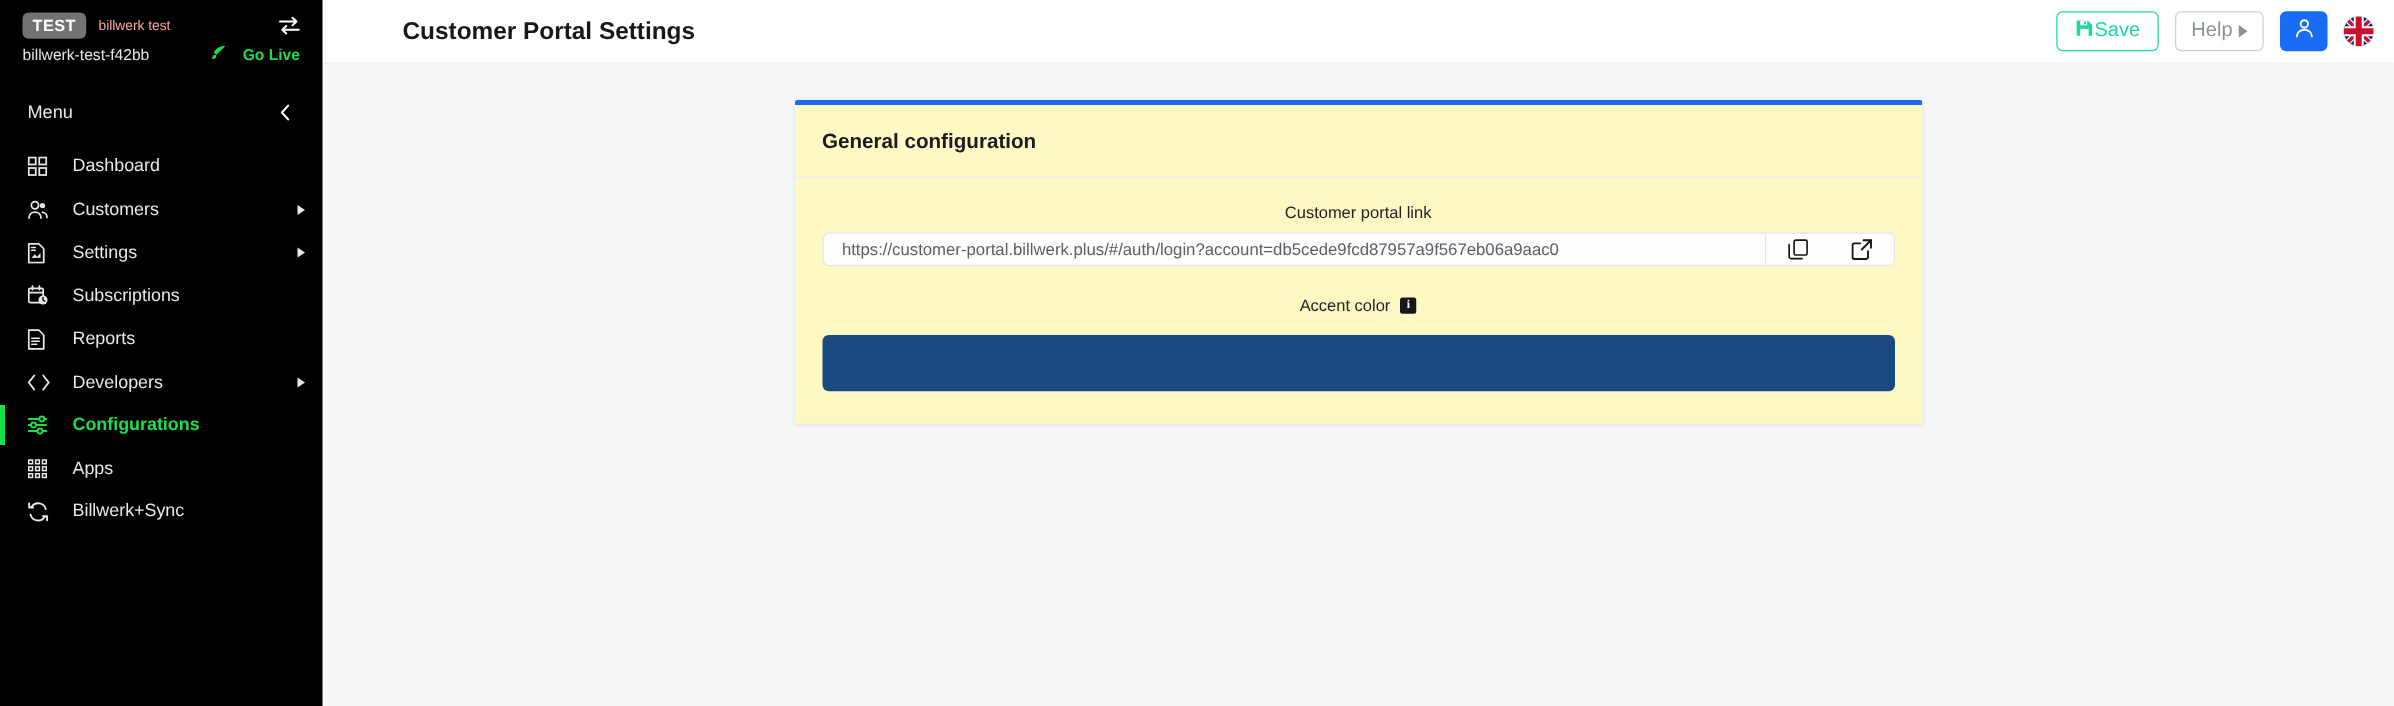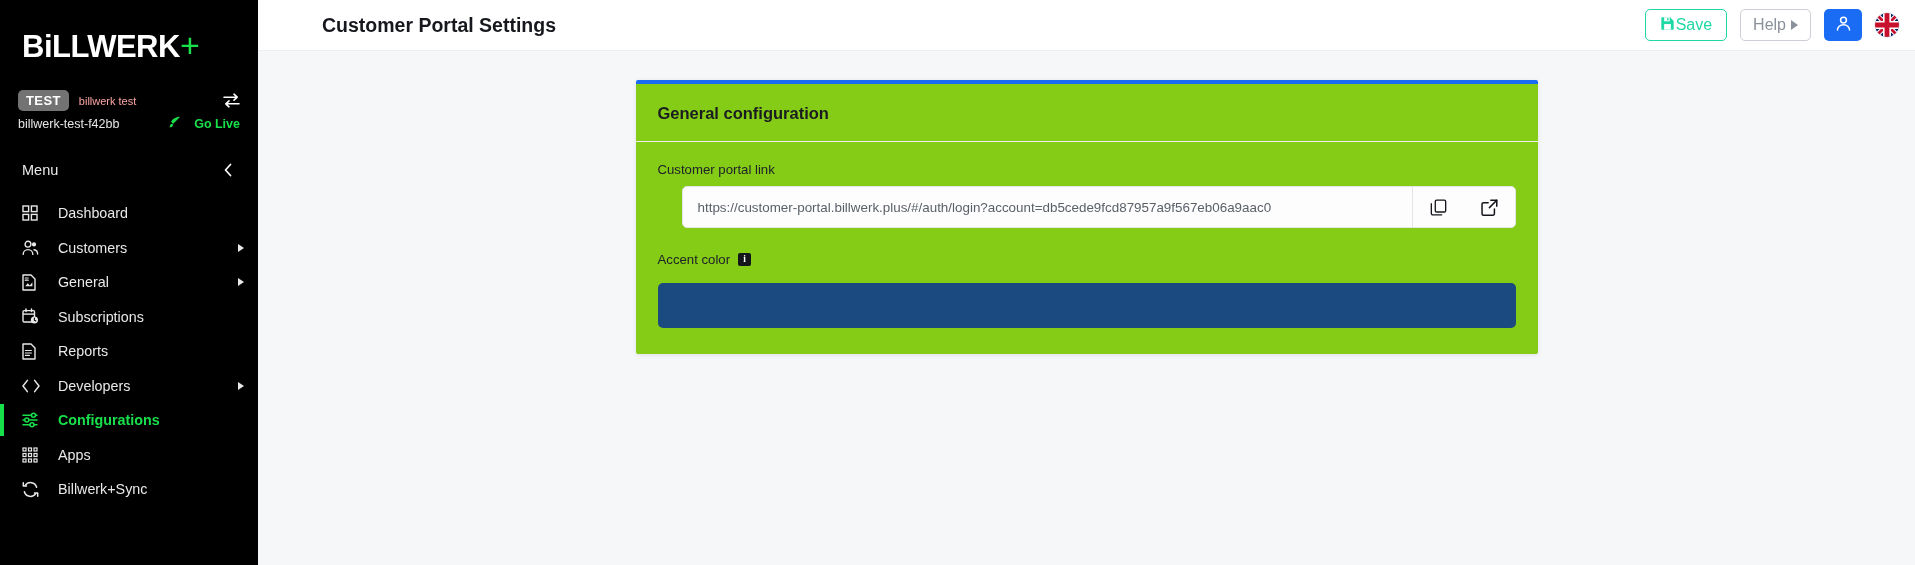--- a/index.html
+++ b/index.html
@@ -138,47 +138,47 @@
     width: 24px; height: 24px; border-radius: 50%; overflow: hidden;
     cursor: pointer; flex: 0 0 auto;
     box-shadow: 0 0 0 0.5px rgba(0,0,0,0.15);
   }
 
   .content { flex: 1; overflow: hidden; padding-top: 29px; }
 
   .card {
     width: 902px;
     margin: 0 auto;
-    background: #84cc16;
+    background: #fef9c3;
     border-top: 4px solid #1a6cf5;
     border-radius: 2px;
     box-shadow: 0 1px 4px rgba(20,30,50,0.10);
   }
   .card-head {
     padding: 20px 22px 18px 22px;
     border-bottom: 1px solid #ececef;
   }
   .card-title { font-size: 16.5px; font-weight: 700; color: #1a1c21; }
   .card-body { padding: 20px 22px 26px 22px; }
 
   .field-label {
     font-size: 13.2px; color: #20222a; margin-bottom: 9px;
-    display: flex; align-items: center; gap: 8px;
+    display: flex; align-items: center; gap: 8px; justify-content: center;
   }
   .info-ico {
     width: 13px; height: 13px; background: #14161b; border-radius: 2px;
     display: inline-flex; align-items: center; justify-content: center;
     color: #ffffff; font-size: 9.5px; font-weight: 700;
     font-family: "Liberation Serif", serif; line-height: 1;
   }
 
   .input-group {
     display: flex; align-items: stretch;
     border: 1px solid #e3e5e9; border-radius: 5px; background: #fdfdfe;
-    height: 42px; overflow: hidden; margin-left: 24px;
+    height: 27px; overflow: hidden;
   }
   .input-group .val {
     flex: 1; display: flex; align-items: center;
     padding: 0 15px; font-size: 13.4px; color: #5b6068;
     overflow: hidden; white-space: nowrap; text-overflow: ellipsis;
   }
   .input-group .sep { width: 1px; background: #e3e5e9; }
   .icon-btn {
     width: 51px; display: flex; align-items: center; justify-content: center;
     cursor: pointer; color: #14161b; background: #fdfdfe;
@@ -191,25 +191,20 @@
     cursor: pointer;
   }
 </style>
 </head>
 <body>
 
 <div class="app">
 
   <aside class="sidebar">
 
-    <div class="brand">
-      <div class="brand-text">
-        <span>BiLLWERK</span><span class="brand-plus">+</span>
-      </div>
-    </div>
 
     <div class="tenant">
       <div class="tenant-row1">
         <span class="badge-test">TEST</span>
         <span class="tenant-name">billwerk test</span>
         <span class="swap-icon">
           <svg width="17" height="15" viewBox="0 0 17 15" fill="none">
             <path d="M1 4.2h13M11 1.2l3.2 3-3.2 3" stroke="#fff" stroke-width="1.6" stroke-linecap="round" stroke-linejoin="round"></path>
             <path d="M16 10.8H3M6 7.8l-3.2 3 3.2 3" stroke="#fff" stroke-width="1.6" stroke-linecap="round" stroke-linejoin="round"></path>
           </svg>
@@ -266,21 +261,21 @@
       </div>
 
       <div class="nav-item">
         <span class="ico">
           <svg width="14" height="17" viewBox="0 0 14 17" fill="none">
             <path d="M1 1h8l4 4v11H1z" stroke="currentColor" stroke-width="1.4" stroke-linejoin="round"></path>
             <path d="M3.2 4h3M3.2 6.2h3" stroke="currentColor" stroke-width="1.2" stroke-linecap="round"></path>
             <path d="M3.2 12.3l2.6-3 2 2.1 2.6-3.2v4.1z" fill="currentColor"></path>
           </svg>
         </span>
-        <span class="lbl">General</span>
+        <span class="lbl">Settings</span>
         <span class="caret"></span>
       </div>
 
       <div class="nav-item">
         <span class="ico">
           <svg width="17" height="17" viewBox="0 0 17 17" fill="none">
             <rect x="1" y="2.6" width="11.5" height="11.4" rx="1.2" stroke="currentColor" stroke-width="1.4"></rect>
             <path d="M1 6.1h11.5" stroke="currentColor" stroke-width="1.4"></path>
             <path d="M4 1v2.6M9.5 1v2.6" stroke="currentColor" stroke-width="1.5" stroke-linecap="round"></path>
             <circle cx="12.4" cy="12" r="3.6" fill="currentColor"></circle>

